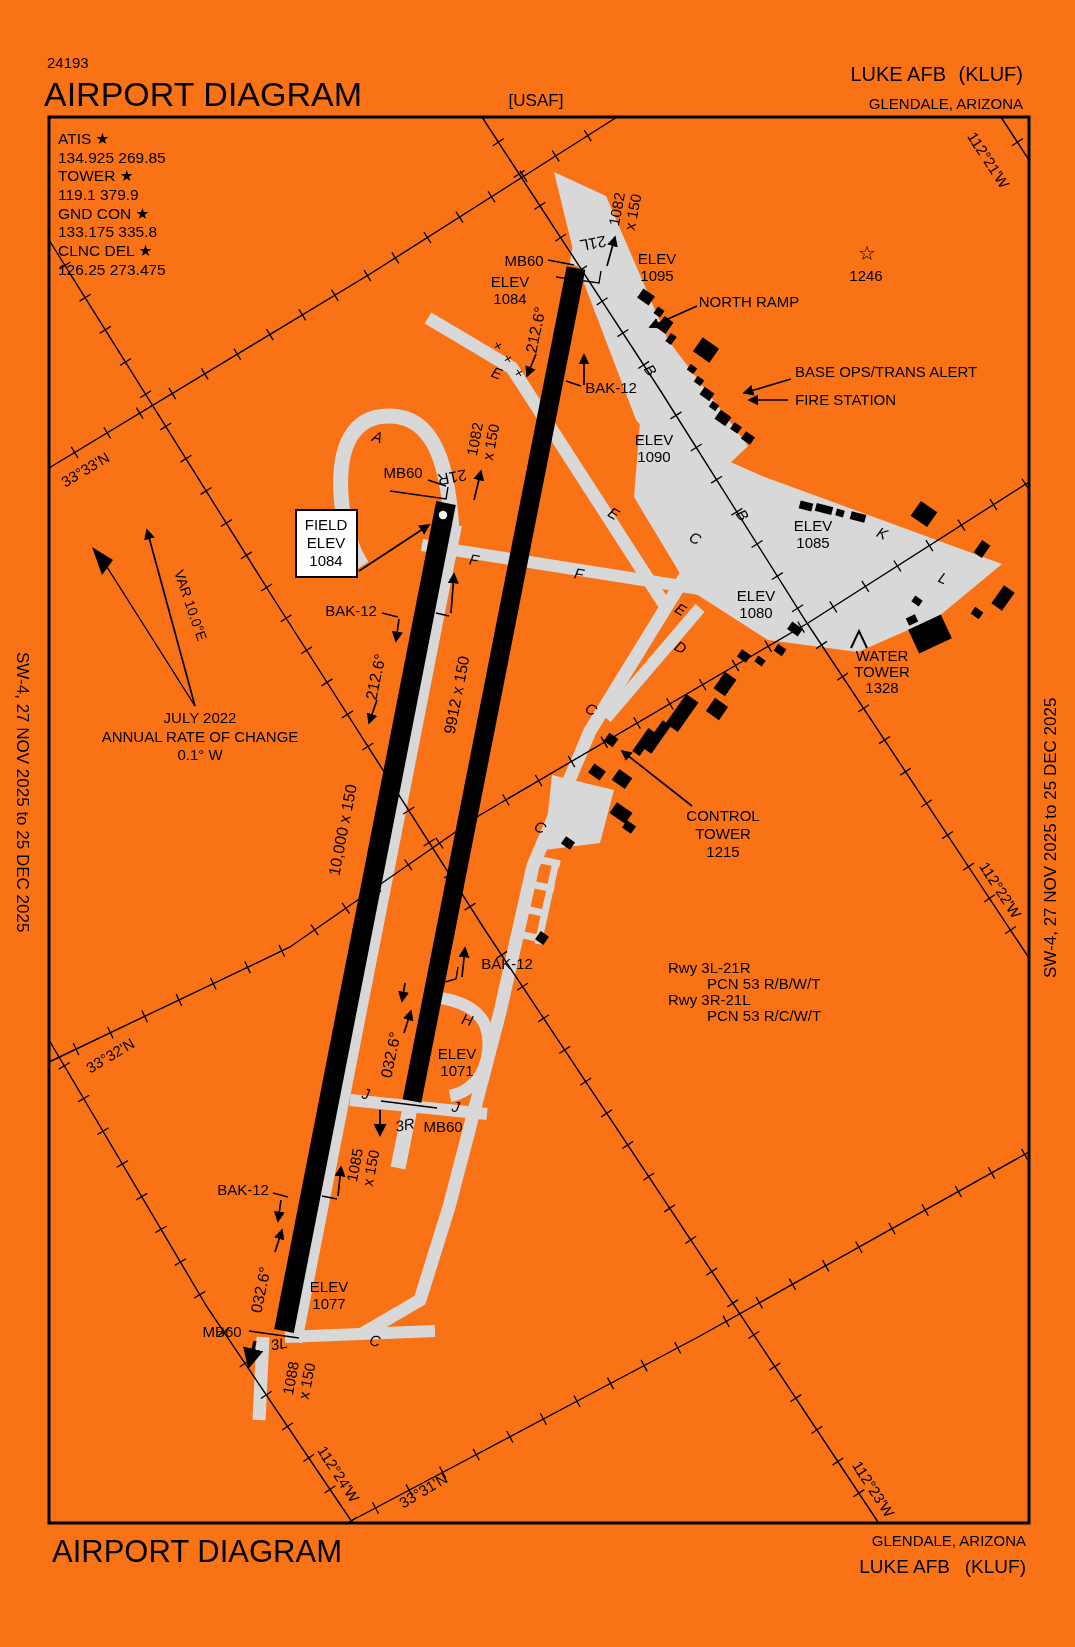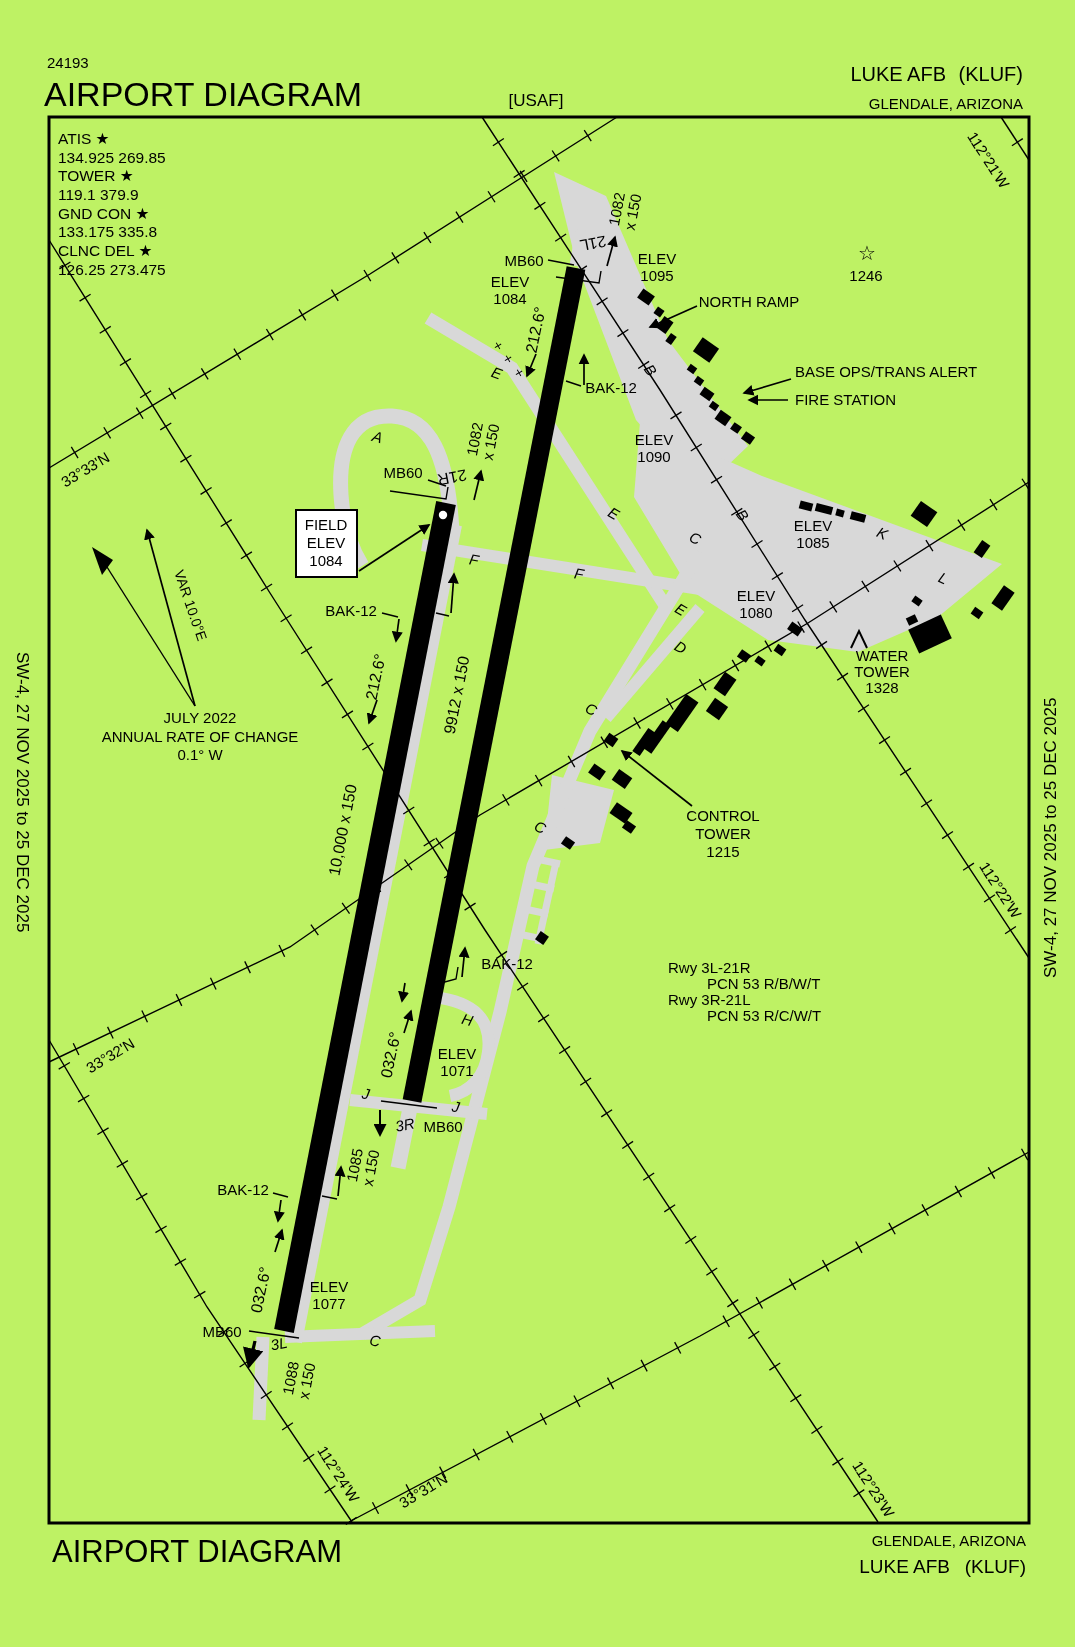--- a/index.html
+++ b/index.html
@@ -1,16 +1,16 @@
 <!DOCTYPE html>
 <html><head>
 <meta charset="utf-8">
 <style>
   html,body{margin:0;padding:0;background:#fff}
-  #page{position:relative;width:1075px;height:1647px;background:#bef264}
+  #page{position:relative;width:1075px;height:1647px;background:#f97316}
   svg{display:block}
   text{font-family:"Liberation Sans","DejaVu Sans",sans-serif;fill:#000}
   .f13{font-size:13px}.f14{font-size:14px}.f15{font-size:15px}.f155{font-size:15.5px}
   .f16{font-size:16px}.f17{font-size:17px}.f19{font-size:19px}.f20{font-size:20px}
   .f31{font-size:31px}.f34{font-size:34px}
   .mid{text-anchor:middle}.end{text-anchor:end}.it{font-style:italic}
   .ln{fill:none;stroke:#000;stroke-width:1.4}
   .bdr{fill:none;stroke:#000;stroke-width:3}
   .arw{fill:none;stroke:#000;stroke-width:1.7;marker-end:url(#arr)}
   .arwb{fill:none;stroke:#000;stroke-width:3.2;marker-end:url(#arr)}

